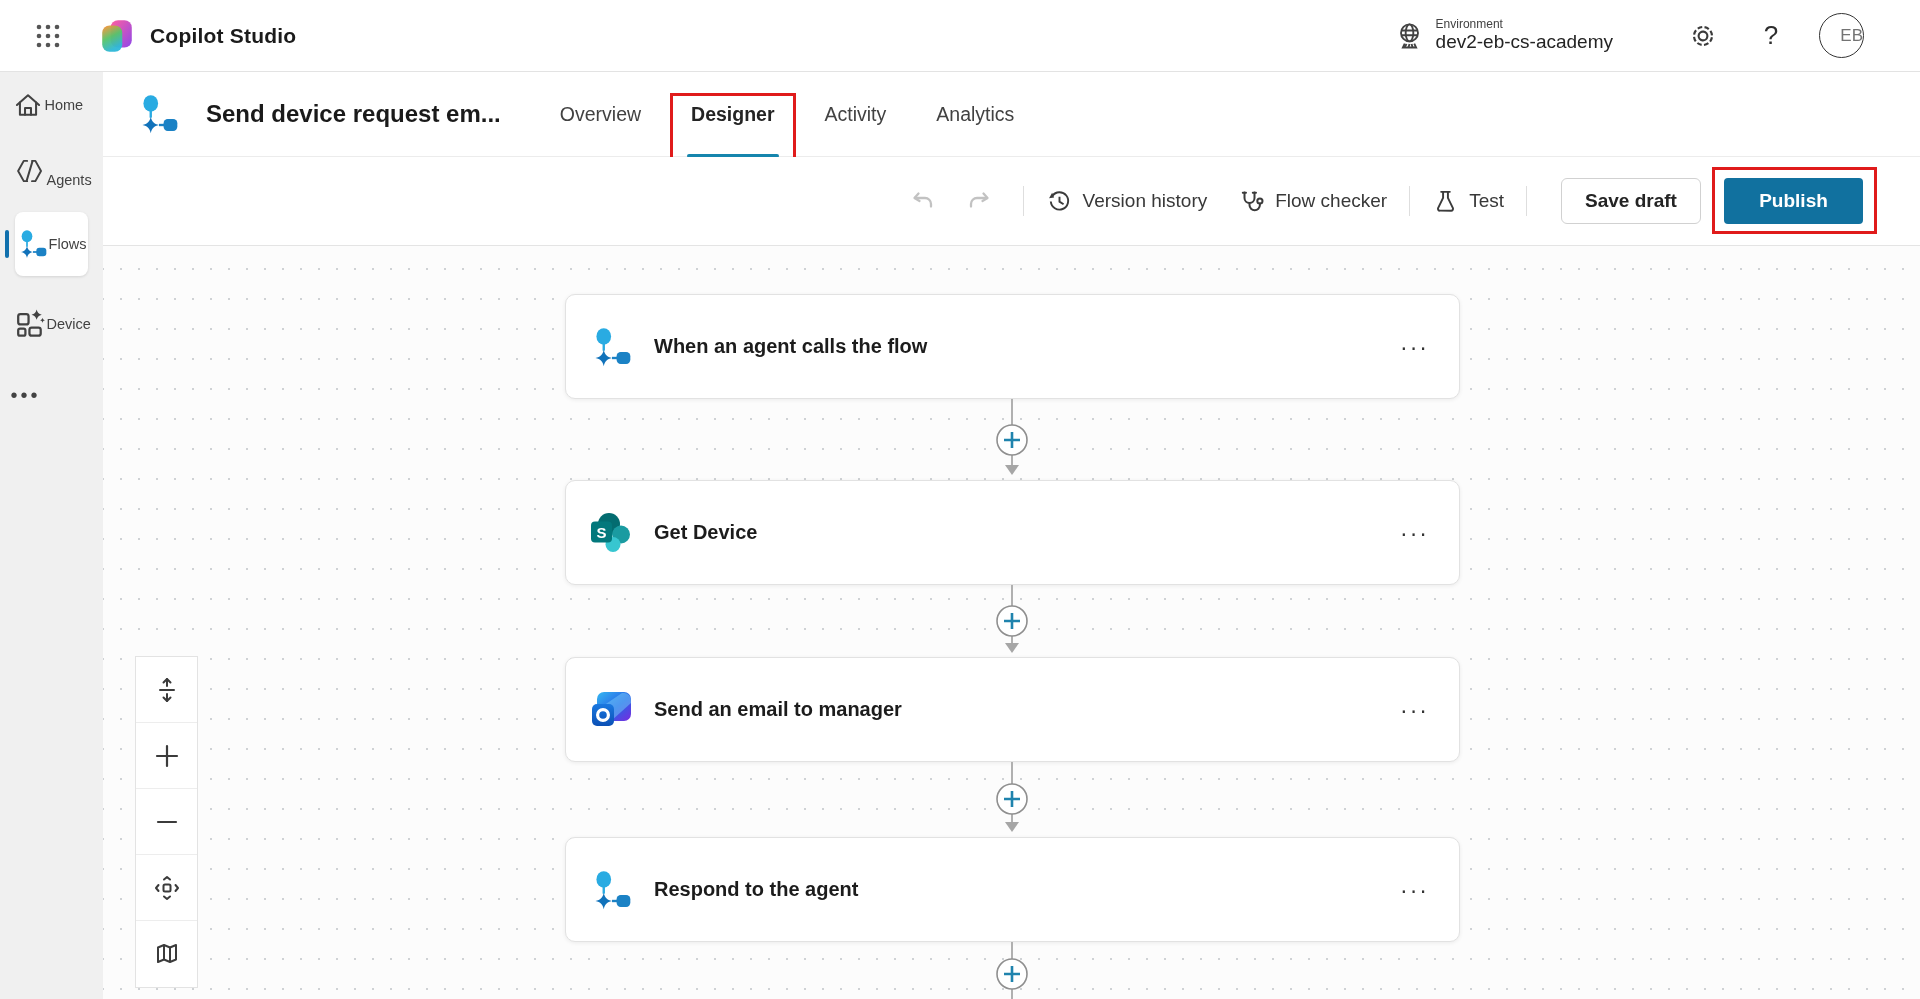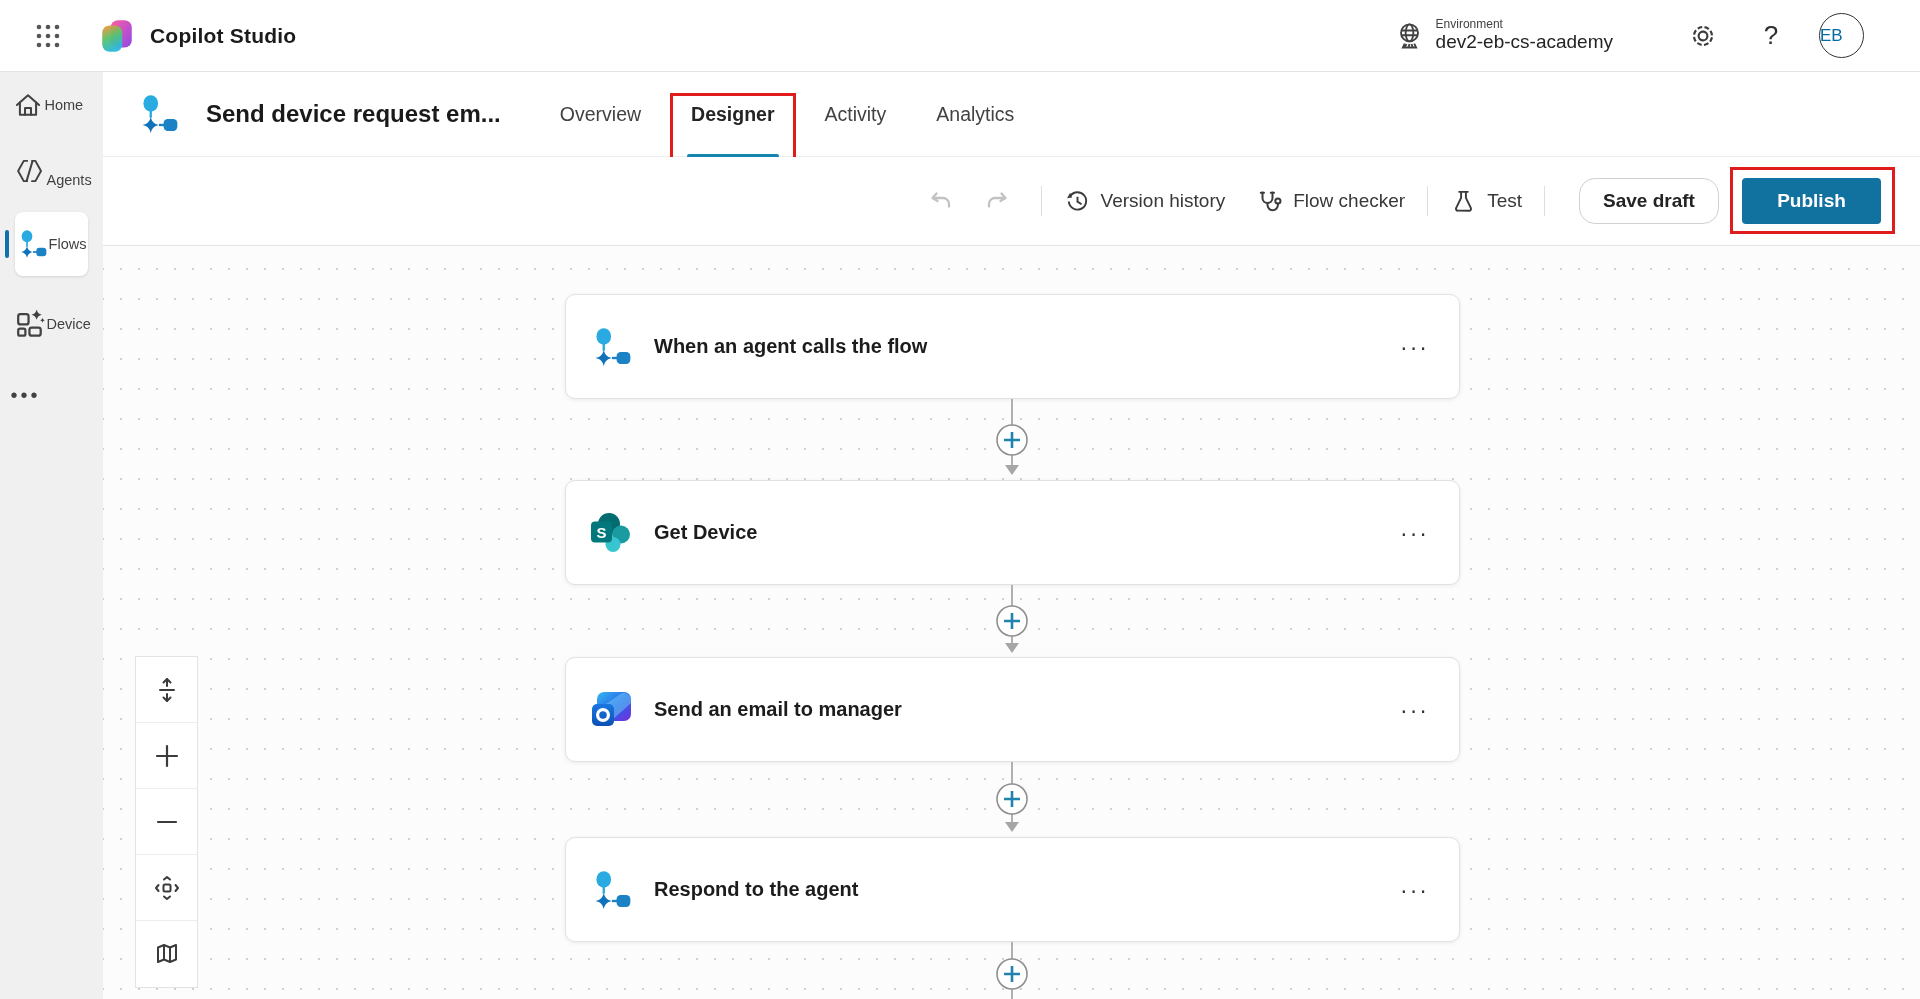--- a/index.html
+++ b/index.html
@@ -16,22 +16,22 @@
   .topbar-right { margin-left:auto; display:flex; align-items:center; }
   .env { display:flex; align-items:center; gap:12px; cursor:pointer; margin-right:68px; }
   .env-text { display:flex; flex-direction:column; line-height:1.15; }
   .env-label { font-size:12px; color:#424242; }
   .env-name { font-size:19px; color:#242424; }
   .icon-btn { width:44px; height:44px; border:none; background:transparent; cursor:pointer;
               display:flex; align-items:center; justify-content:center; }
   .help-btn { font-size:26px; font-weight:400; color:#2e2e2e; margin-left:24px; }
   .settings-btn { margin-left:0; }
   .avatar { margin-left:26px; margin-right:56px; width:45px; height:45px; border-radius:50%; background:#fff;
-            border:1.6px solid #333; display:flex; align-items:center; justify-content:flex-start;
-            font-size:17px; color:#0369a1; cursor:pointer; }
+            border:1.6px solid #333; display:flex; align-items:center; justify-content:flex-end;
+            font-size:17px; color:#737373; cursor:pointer; }
 
   
   .sidebar { position:absolute; left:0; top:72px; width:103px; height:927px; background:#f0f0f0; z-index:20;
              display:flex; flex-direction:column; align-items:center; }
   .side-item { width:82px; border:none; background:transparent; cursor:pointer; display:flex;
                flex-direction:row; align-items:center; color:#424242; }
   .side-item .lbl { font-size:14.5px; color:#424242; }
   .side-home { margin-top:16px; }
   .side-agents { margin-top:32px;align-items:flex-end; }
   .side-flows { margin-top:24px; position:relative; width:73px; height:64px; background:#fff;
@@ -46,28 +46,28 @@
   .page-title { margin-left:25px; font-size:24px; font-weight:700; color:#1a1a1a; white-space:nowrap; }
   .tabs { display:flex; align-items:center; height:100%; margin-left:34px; }
   .tab { position:relative; height:100%; display:flex; align-items:center; padding:0 4px; margin:0 21px;
          border:none; background:transparent; cursor:pointer; font-size:19.5px; color:#424242; }
   .tab.active { font-weight:700; color:#242424; }
   .tab-underline { position:absolute; left:0; right:0; bottom:-2px; height:4.5px; border-radius:2px; background:#1585ad; }
   .red-box { position:absolute; border:3px solid #e01b1b; pointer-events:none; z-index:25; }
   .designer-box { left:-17px; right:-17px; top:21px; bottom:-16px; }
 
   
-  .toolbar { position:absolute; left:104px; top:157px; width:1817px; height:88px; background:#fff;
+  .toolbar { position:absolute; left:86px; top:157px; width:1817px; height:88px; background:#fff;
              display:flex; align-items:center; justify-content:flex-end; padding-right:27px; z-index:10; }
   .tool-btn { display:flex; align-items:center; gap:10px; border:none; background:transparent; cursor:pointer;
               font-size:19px; color:#383838; padding:8px 6px; white-space:nowrap; }
   .tb-divider { width:1px; height:30px; background:#dedede; margin:0 16px; }
   .undo-redo { display:flex; gap:18px; margin-right:8px; }
   .tool-gap { margin-left:18px; }
-  .save-draft { margin-left:18px; width:140px; height:46px; border:1px solid #d1d1d1; border-radius:16px;
+  .save-draft { margin-left:18px; width:140px; height:46px; border:1px solid #d1d1d1; border-radius:6px;
                 background:#fff; font-size:19px; font-weight:600; color:#242424; cursor:pointer; }
   .publish-wrap { position:relative; margin-left:23px; margin-right:13px; }
   .publish { width:139px; height:46px; border:none; border-radius:4px; background:#11719f; color:#fff;
              font-size:19px; font-weight:600; cursor:pointer; }
   .publish-box { left:-12px; right:-14px; top:-11px; bottom:-10px; }
 
   
   .canvas { position:absolute; left:103px; top:245px; width:1817px; height:754px; background:#fcfcfc;
             border-top:1px solid #e4e4e4; overflow:hidden;
             background-image:radial-gradient(circle, #cfd2d5 1.1px, transparent 1.35px);

